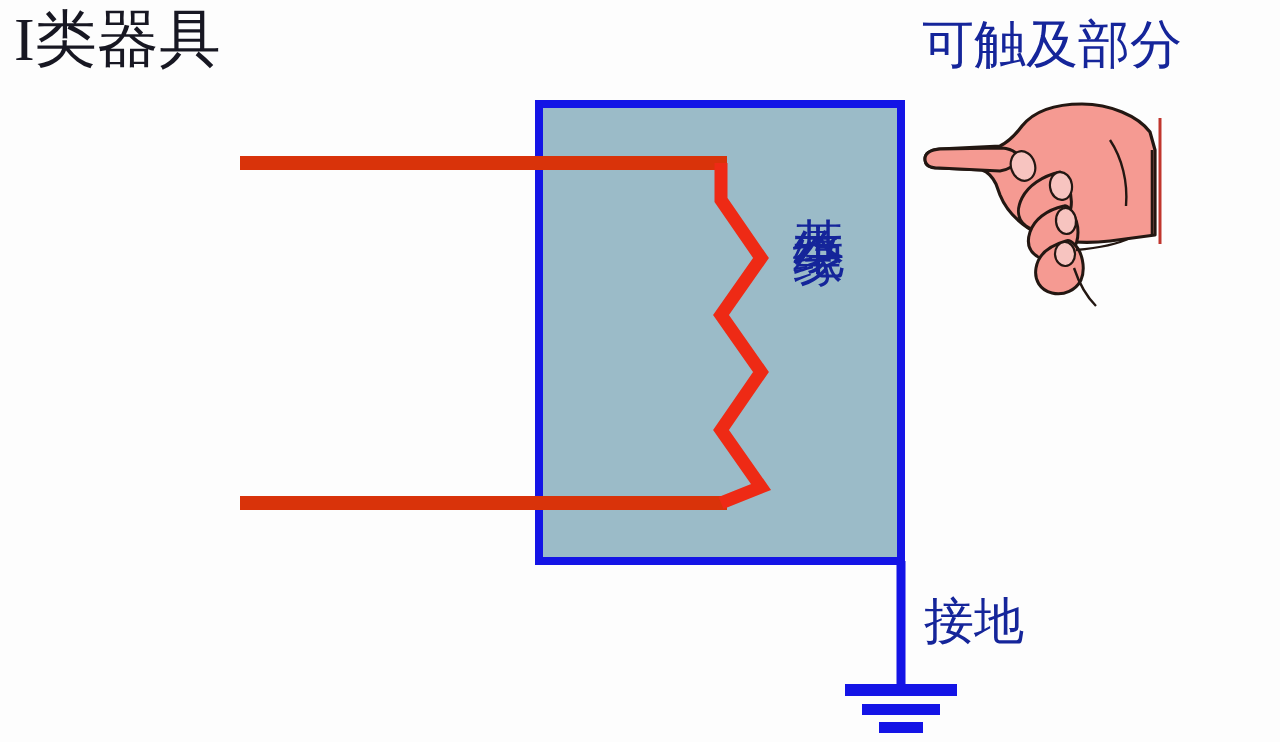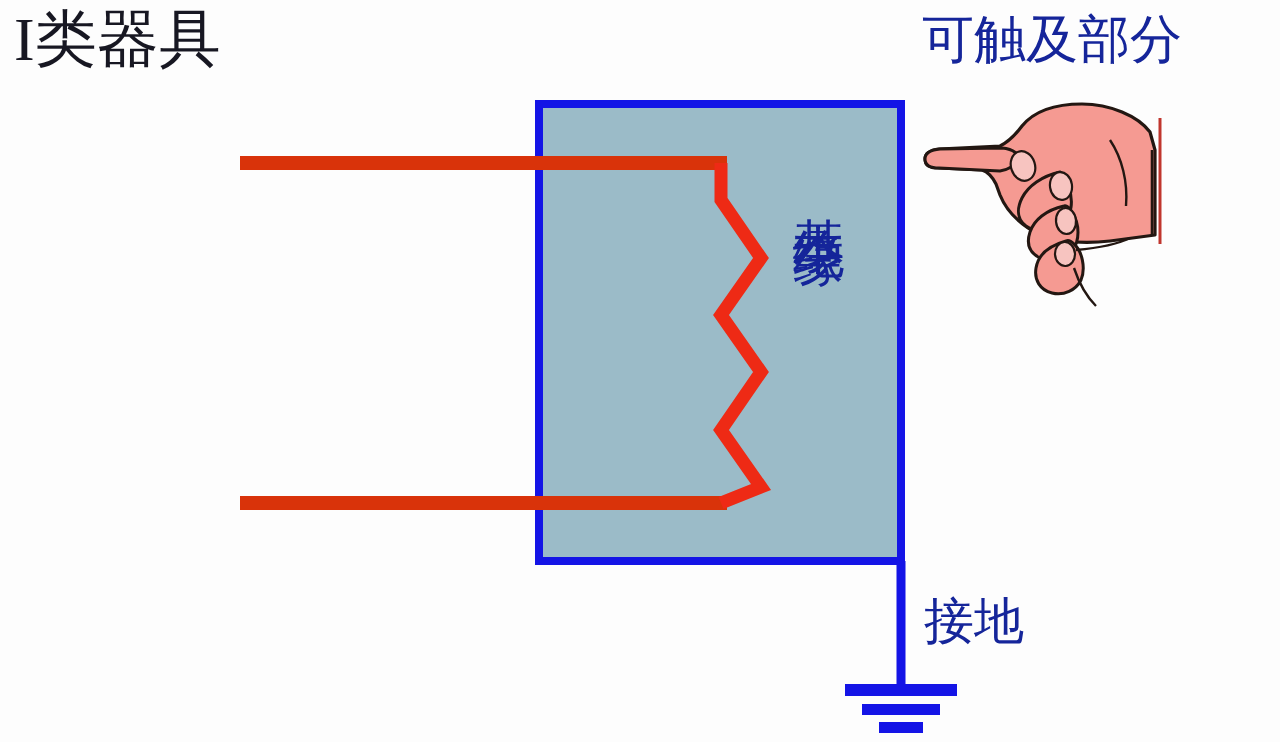--- a/index.html
+++ b/index.html
@@ -35,21 +35,21 @@
     top: 82px;
     font-size: 50px;
     color: #cf3109;
     font-family: "Liberation Serif", "DejaVu Serif", serif;
   }
   #accessible-parts-label {
     left: 922px;
     top: 18px;
     font-size: 52px;
     color: #15259a;
-    font-family: Liberation Mono, monospace;
+    font-family: Liberation Sans, sans-serif;
   }
   #earth-label {
     left: 924px;
     top: 596px;
     font-size: 50px;
     color: #15259a;
     font-family: "Liberation Serif", "DejaVu Serif", serif;
   }
   #basic-insulation-label {
     left: 792px;

